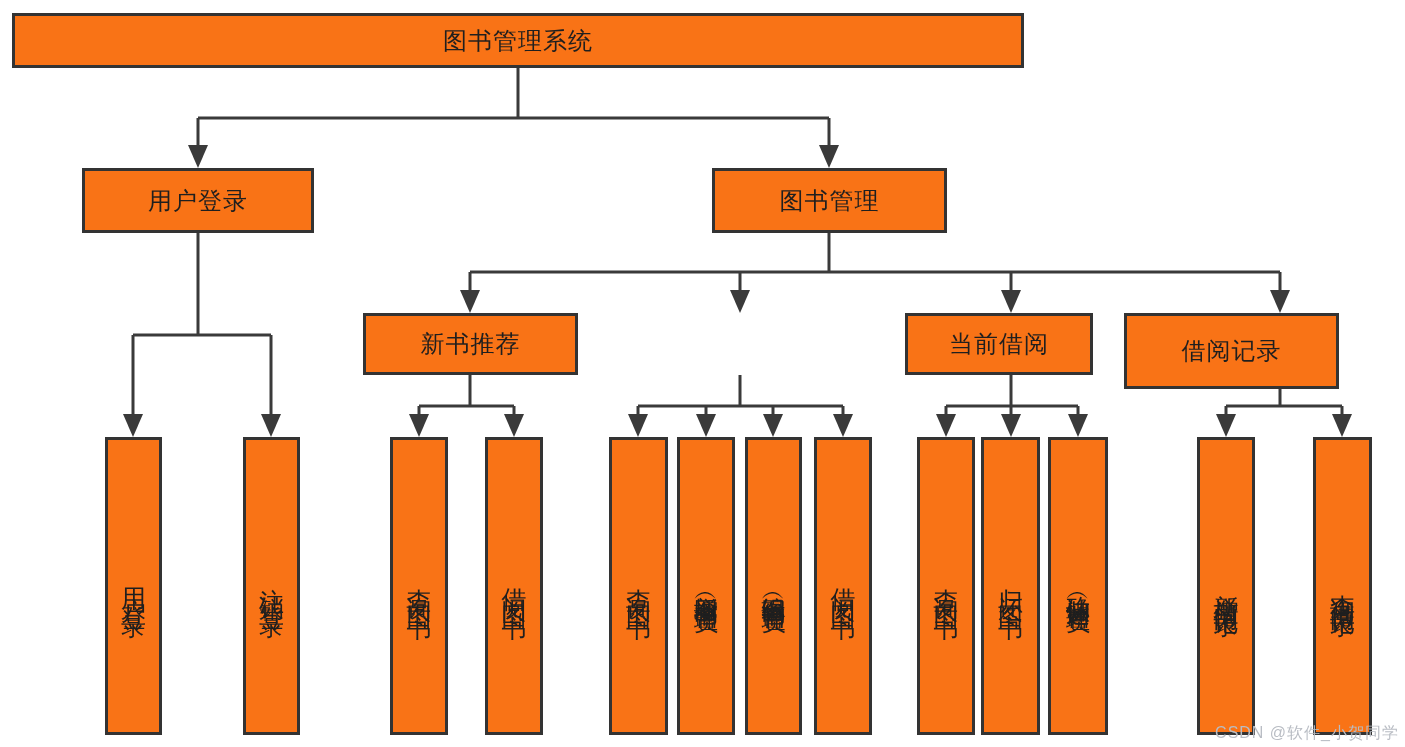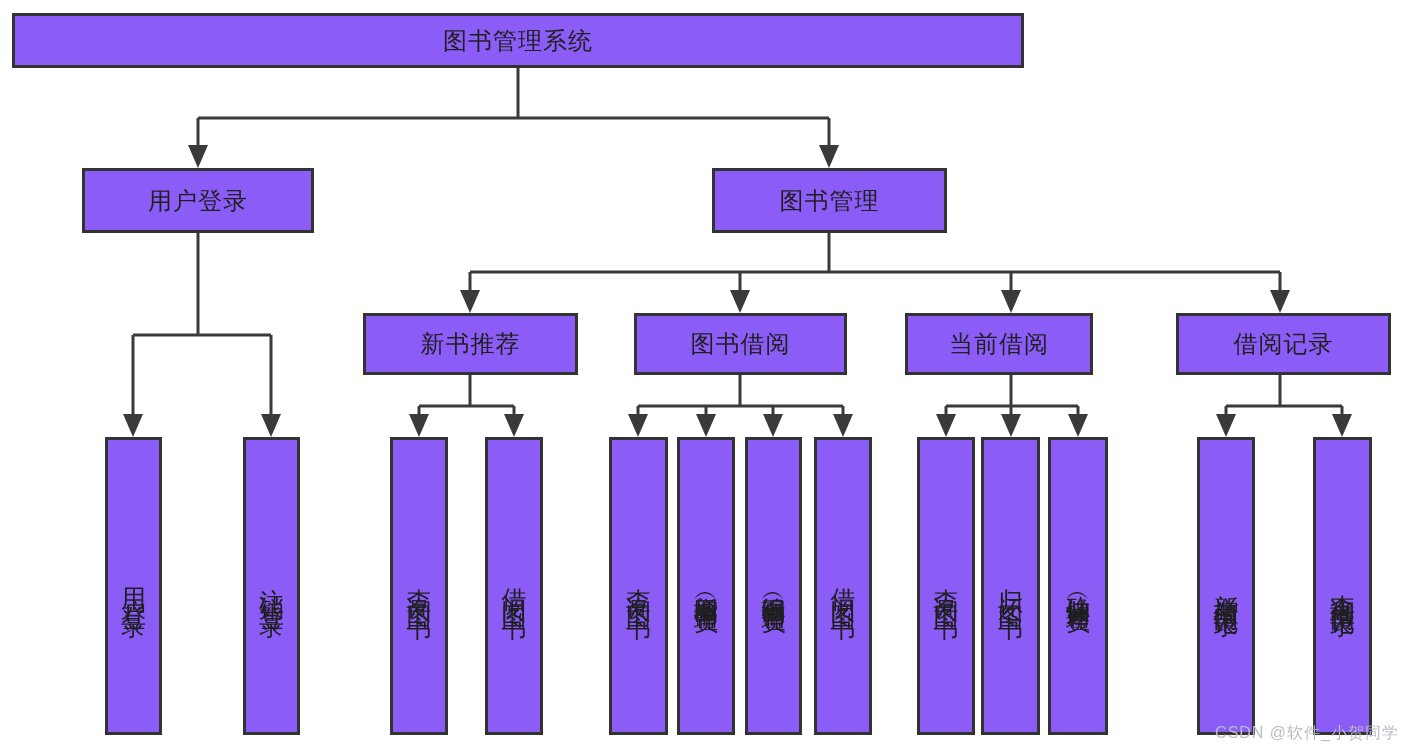--- a/index.html
+++ b/index.html
@@ -7,21 +7,21 @@
   }
   html,body{margin:0;padding:0;background:var(--bg);}
   .canvas{
     position:relative; width:1405px; height:747px; background:var(--bg);
     font-family:"Liberation Sans","DejaVu Sans",sans-serif; color:var(--text);
     overflow:hidden;
   }
   .connectors{position:absolute;left:0;top:0;width:1405px;height:747px;}
   .node{
     position:absolute; box-sizing:border-box; border:3px solid var(--border);
-    background:#8b5cf6; display:flex; align-items:center; justify-content:center;
+    background:#f97316; display:flex; align-items:center; justify-content:center;
     font-size:24px; letter-spacing:1px; text-align:center;
   }
   .leaf .vtext{
     writing-mode:vertical-rl; text-orientation:mixed;
     font-size:25px; letter-spacing:9px; line-height:1;
   }
   .leaf .vmed{letter-spacing:4px;}
   .leaf .vlong{letter-spacing:2px; font-size:24px;}
   .watermark{
     position:absolute; right:6px; bottom:3px; font-size:16px;
@@ -80,27 +80,24 @@
   <div class="node" style="left:82px;top:168px;width:232px;height:65px">
     <span>用户登录</span>
   </div>
   <div class="node" style="left:712px;top:168px;width:235px;height:65px">
     <span>图书管理</span>
   </div>
 
   <div class="node" style="left:363px;top:313px;width:215px;height:62px">
     <span>新书推荐</span>
   </div>
-  <div class="node" style="left:634px;top:313px;width:213px;height:62px">
-    <span>图书借阅</span>
-  </div>
   <div class="node" style="left:905px;top:313px;width:188px;height:62px">
     <span>当前借阅</span>
   </div>
-  <div class="node" style="left:1176px;top:313px;width:215px;height:62px">
+  <div class="node" style="left:1124px;top:313px;width:215px;height:76px">
     <span>借阅记录</span>
   </div>
 
   <div class="node leaf" style="left:105px;top:437px;width:57px;height:298px">
     <span class="vtext">用户登录</span>
   </div>
   <div class="node leaf" style="left:243px;top:437px;width:57px;height:298px">
     <span class="vtext">注销登录</span>
   </div>
 

